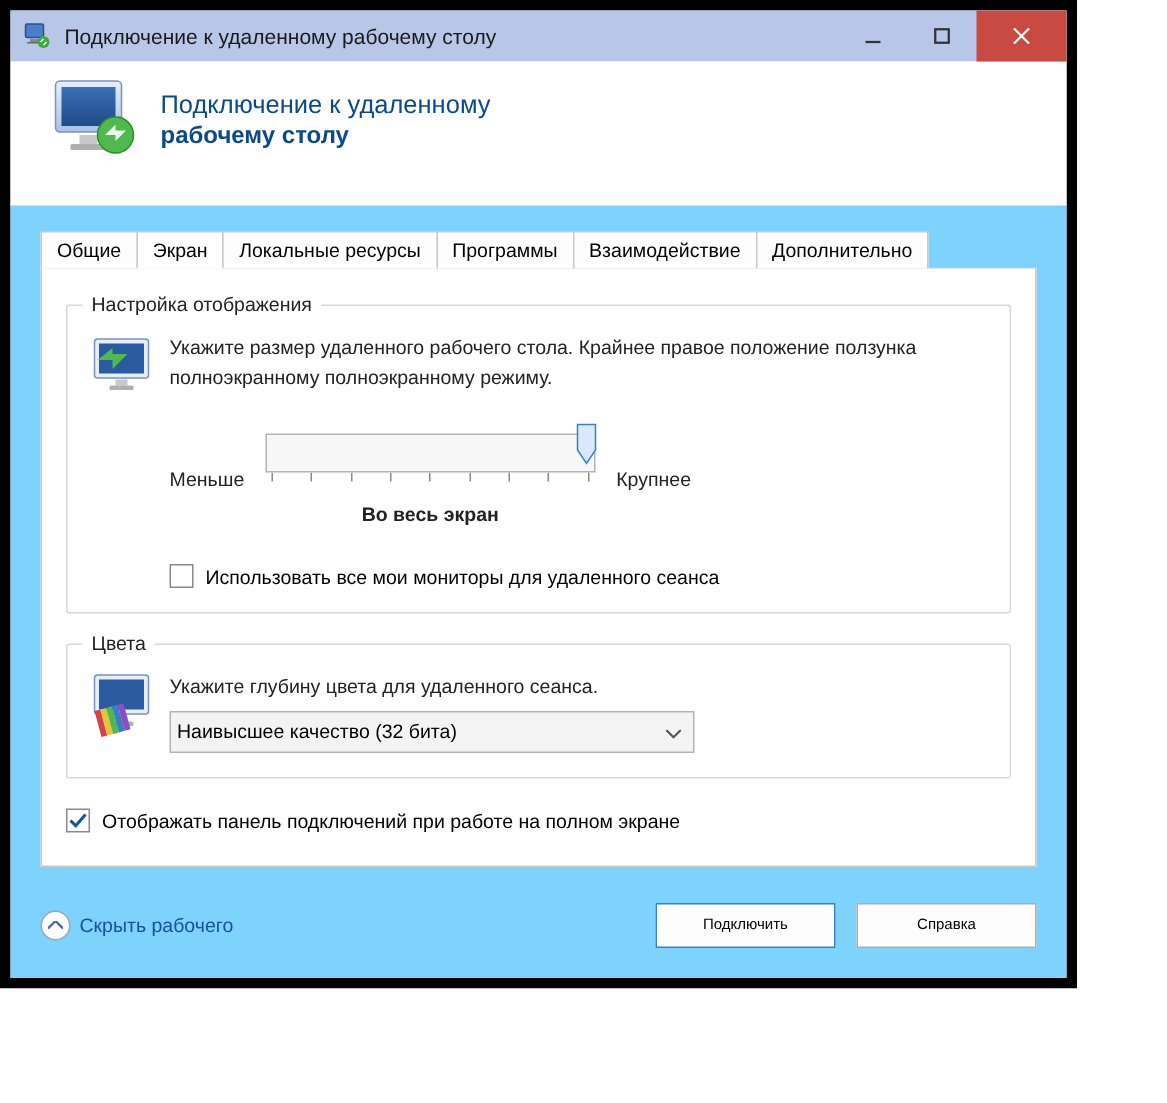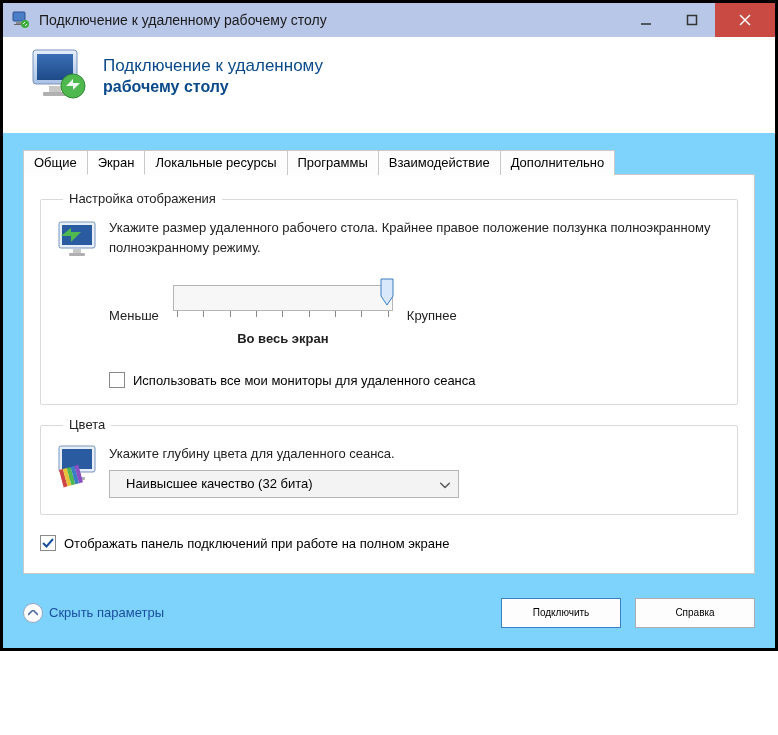--- a/index.html
+++ b/index.html
@@ -4,21 +4,21 @@
 <style>
   * { box-sizing: border-box; }
   body {
     margin: 0; padding: 0;
     font-family: "Segoe UI", Tahoma, sans-serif;
     font-size: 13px;
     background: #fff;
     color: #000;
     width: 778px;
   }
-  .window { width: 778px; border: 3px solid #000000; }
+  .window { width: 718px; border: 7px solid #000000; }
   .titlebar {
     height: 34px;
     background: #b8c6e8;
     display: flex; align-items: center;
     padding-left: 8px;
   }
   .titlebar-icon { width: 20px; height: 20px; margin-right: 8px; position: relative; }
   .titlebar-icon svg { width: 20px; height: 20px; }
   .titlebar-title { flex: 1; color: #1a1a1a; font-size: 14px; }
   .titlebar-controls { display: flex; height: 100%; }
@@ -63,21 +63,21 @@
 
   .groupbox {
     border: 1px solid #d9d9d9;
     border-radius: 2px;
     padding: 18px 14px 16px 14px;
     margin-top: 10px;
     position: relative;
   }
   .groupbox-legend {
     position: absolute;
-    top: -9px; left: 22px;
+    top: -9px; left: 10px;
     background: #fff;
     padding: 0 6px;
     font-size: 13px;
     color: #222;
   }
 
   .g-row { display: flex; }
   .g-icon { width: 54px; flex-shrink: 0; }
   .g-icon svg { width: 48px; height: 48px; }
   .g-content { flex: 1; }
@@ -127,21 +127,21 @@
     background: #fff;
   }
   .chk svg { width: 12px; height: 12px; display: none; }
   .chk.checked svg { display: block; }
 
   .select {
     width: 350px; height: 28px;
     border: 1px solid #b5b5b5;
     background: #f3f3f3;
     display: flex; align-items: center;
-    padding: 0 16px;
+    padding: 0 4px;
     margin-top: 6px;
     position: relative;
     font-size: 13px;
   }
   .select-arrow {
     position: absolute; right: 8px; top: 50%; transform: translateY(-50%);
   }
 
   .footer {
     display: flex; align-items: center;
@@ -340,21 +340,21 @@
 
     </div>
 
     <div class="footer">
       <div class="collapse-btn">
         <span class="circ">
           <svg width="10" height="6" viewBox="0 0 10 6">
               <path d="M0 5 L5 0 L10 5" fill="none" stroke="#4a6aa0" stroke-width="1.6"></path>
             </svg>
         </span>
-        <span>Скрыть параметры</span>
+        <span>Скрыть рабочего</span>
       </div>
       <div class="footer-spacer"></div>
       <div class="btn primary">
         <span>Подключить</span>
       </div>
       <div class="btn">
         <span>Справка</span>
       </div>
     </div>
 

